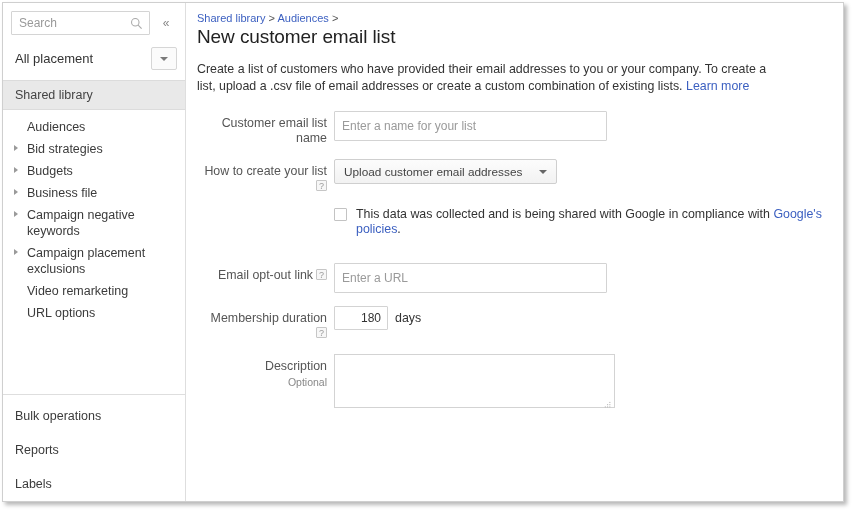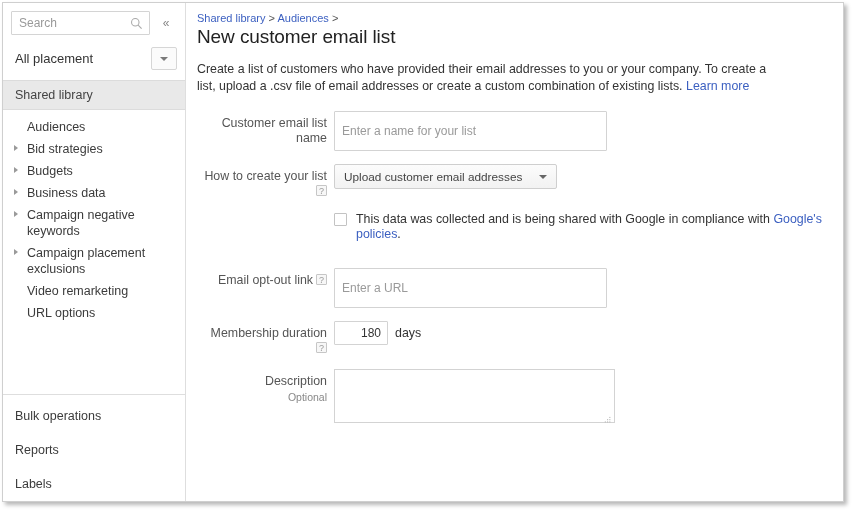--- a/index.html
+++ b/index.html
@@ -208,21 +208,21 @@
     border: 1px solid #c6c6c6;
     background: #f7f7f7;
     color: #9a9a9a;
     font-size: 9px;
     border-radius: 1px;
     vertical-align: 1px;
     margin-left: 3px;
     cursor: pointer;
   }
   .txt-input {
-    height: 40px;
+    height: 30px;
     border: 1px solid #d3d3d3;
     background: #fff;
     padding: 0 7px;
     font-size: 12px;
     font-family: "Liberation Sans", sans-serif;
     color: #333;
     outline: none;
     border-radius: 1px;
   }
   .txt-input::placeholder { color: #9a9a9a; }
@@ -365,21 +365,21 @@
       <div class="nav-item">
         <span class="tri"></span>
         <span class="txt">Bid strategies</span>
       </div>
       <div class="nav-item">
         <span class="tri"></span>
         <span class="txt">Budgets</span>
       </div>
       <div class="nav-item">
         <span class="tri"></span>
-        <span class="txt">Business data</span>
+        <span class="txt">Business file</span>
       </div>
       <div class="nav-item">
         <span class="tri"></span>
         <span class="txt">Campaign negative keywords</span>
       </div>
       <div class="nav-item">
         <span class="tri"></span>
         <span class="txt" style="max-width:128px">Campaign placement exclusions</span>
       </div>
       <div class="nav-item">

